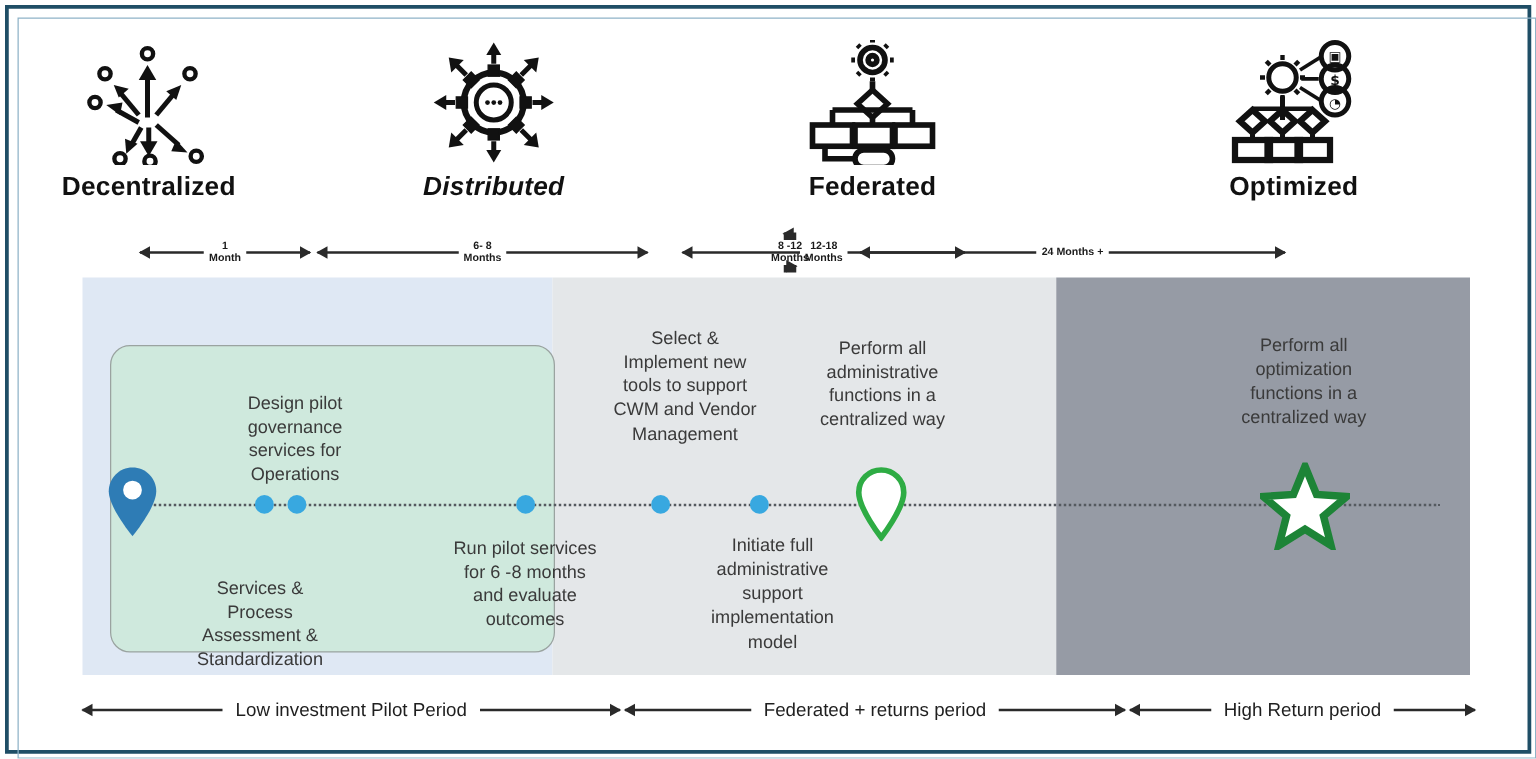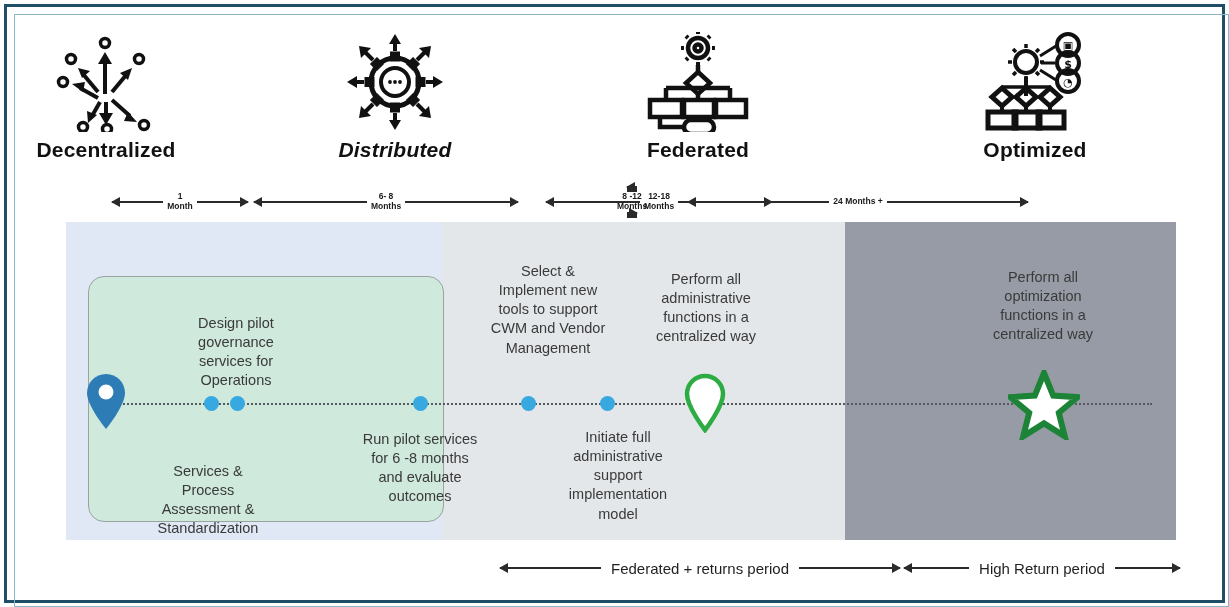--- a/index.html
+++ b/index.html
@@ -197,21 +197,21 @@
   }
 </style>
 </head>
 <body>
 
 <div id="root">
   <div class="frame">
     <div class="frame-inner"></div>
   </div>
 
-  <div class="stage-head" style="left:1px; top:28px;">
+  <div class="stage-head" style="left:1px; top:28px;padding-left:13px;">
     <div class="stage-icon">
       <svg width="104" height="100" viewBox="0 0 104 100">
         <g fill="#111" stroke="#111">
 
           <path d="M51 62 L51 28" stroke-width="4" fill="none"></path>
           <path d="M51 20 l7 12 l-14 0 z" stroke="none"></path>
 
           <path d="M44 60 L29 42" stroke-width="4" fill="none"></path>
           <path d="M24 36 l12 3 l-8 7 z" stroke="none"></path>
 
@@ -473,20 +473,25 @@
 for 6 -8 months
 and evaluate
 outcomes</div>
   <div class="ms ms-below" style="left:530px; top:428px; width:176px;">Initiate full
 administrative
 support
 implementation
 model</div>
 
   <div class="per-row">
+    <div class="per-seg" style="left:6px; width:430px;">
+      <div class="per-line arr-l"></div>
+      <div class="per-label">Low investment Pilot Period</div>
+      <div class="per-line arr-r"></div>
+    </div>
     <div class="per-seg" style="left:440px; width:400px;">
       <div class="per-line arr-l"></div>
       <div class="per-label">Federated + returns period</div>
       <div class="per-line arr-r"></div>
     </div>
     <div class="per-seg" style="left:844px; width:276px;">
       <div class="per-line arr-l"></div>
       <div class="per-label">High Return period</div>
       <div class="per-line arr-r"></div>
     </div>

